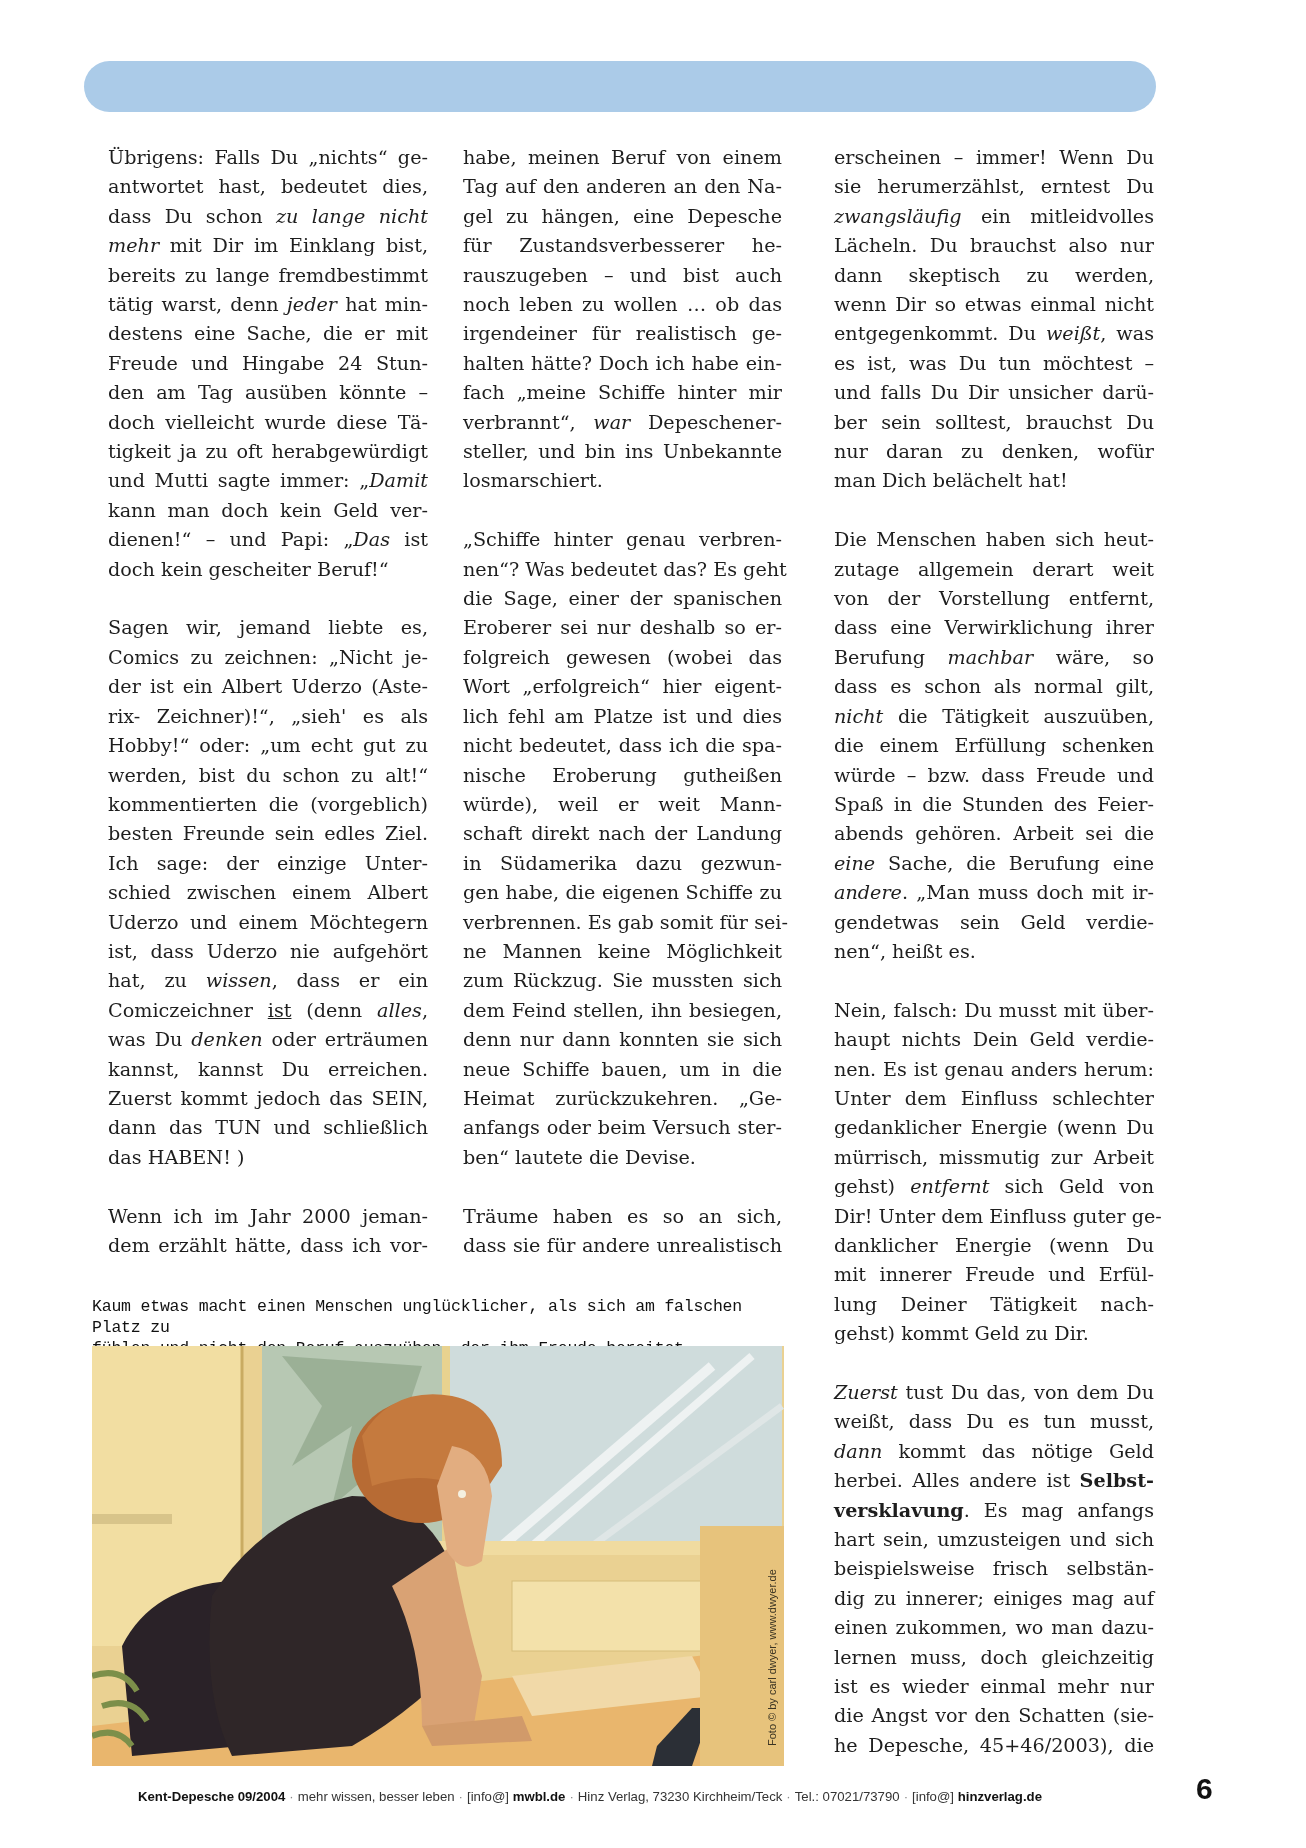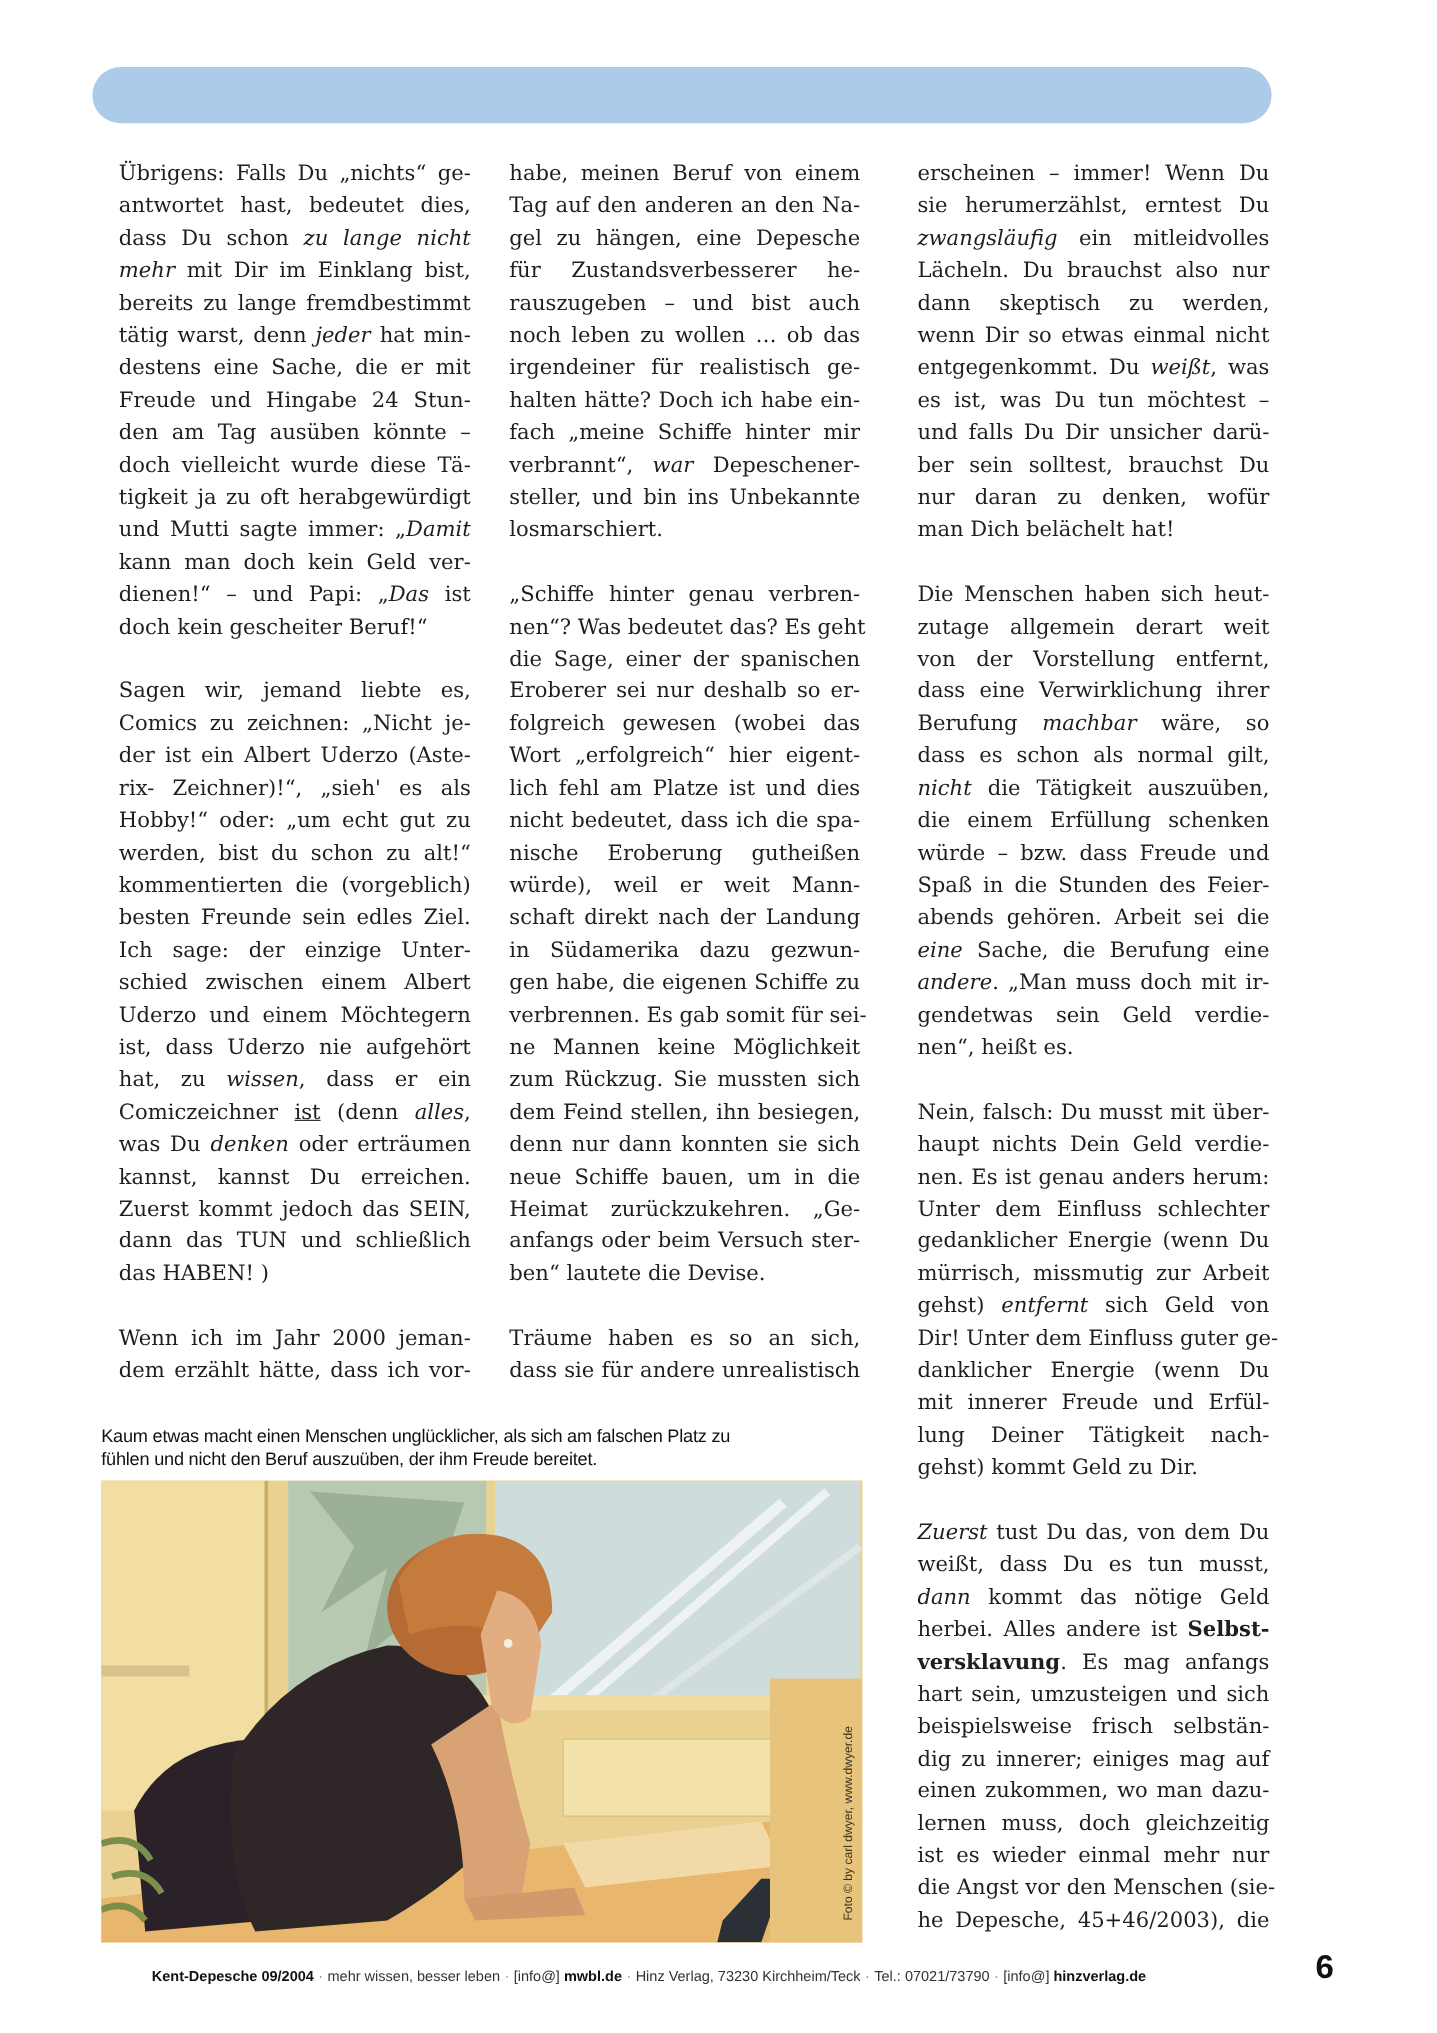--- a/index.html
+++ b/index.html
@@ -11,21 +11,21 @@
   .col .line { display: block; white-space: nowrap; text-align: justify; text-align-last: justify; }
   .col .line.last { text-align-last: left; }
   .col .gap { display: block; height: 29.4px; }
   .col1 { left: 108px; top: 143px; width: 320px; }
   .col2 { left: 463px; top: 143px; width: 319px; }
   .col3 { left: 834px; top: 143px; width: 320px; }
   em { font-style: italic; }
   u { text-decoration: underline; }
   b { font-weight: bold; }
   .caption { position: absolute; left: 92px; top: 1296px; width: 700px;
-             font-family: Liberation Sans, sans-serif; font-size: 16.5px; line-height: 21px;
+             font-family: Liberation Mono, monospace; font-size: 16.5px; line-height: 21px;
              color: #111; letter-spacing: -0.2px; }
   .photo { position: absolute; left: 92px; top: 1346px; width: 692px; height: 420px; overflow: hidden;
            background: #e9cf8e; }
   .photo svg { display: block; }
   .photo-credit { position: absolute; right: 6px; bottom: 20px; transform-origin: right bottom;
                   transform: rotate(-90deg) translateX(100%); white-space: nowrap;
                   font-family: "Liberation Sans", sans-serif; font-size: 11px; color: #3a3322; }
   .footer { position: absolute; left: 92px; top: 1789px; width: 1070px;
             font-family: "Liberation Sans", sans-serif; font-size: 13.2px; color: #333; white-space: nowrap; padding-left: 46px; }
   .footer .sep { color: #888; margin: 0 4px; }
@@ -165,21 +165,21 @@
     <span class="line">weißt, dass Du es tun musst,</span>
     <span class="line"><em>dann</em> kommt das nötige Geld</span>
     <span class="line">herbei. Alles andere ist <b>Selbst-</b></span>
     <span class="line"><b>versklavung</b>. Es mag anfangs</span>
     <span class="line">hart sein, umzusteigen und sich</span>
     <span class="line">beispielsweise frisch selbstän-</span>
     <span class="line">dig zu innerer; einiges mag auf</span>
     <span class="line">einen zukommen, wo man dazu-</span>
     <span class="line">lernen muss, doch gleichzeitig</span>
     <span class="line">ist es wieder einmal mehr nur</span>
-    <span class="line">die Angst vor den Menschen (sie-</span>
+    <span class="line">die Angst vor den Schatten (sie-</span>
     <span class="line">he Depesche, 45+46/2003), die</span>
   </div>
 
 <div class="caption">
   <div>Kaum etwas macht einen Menschen unglücklicher, als sich am falschen Platz zu</div>
   <div>fühlen und nicht den Beruf auszuüben, der ihm Freude bereitet.</div>
 </div>
 
 <div class="photo">
   <svg width="692" height="420" viewBox="0 0 692 420">

